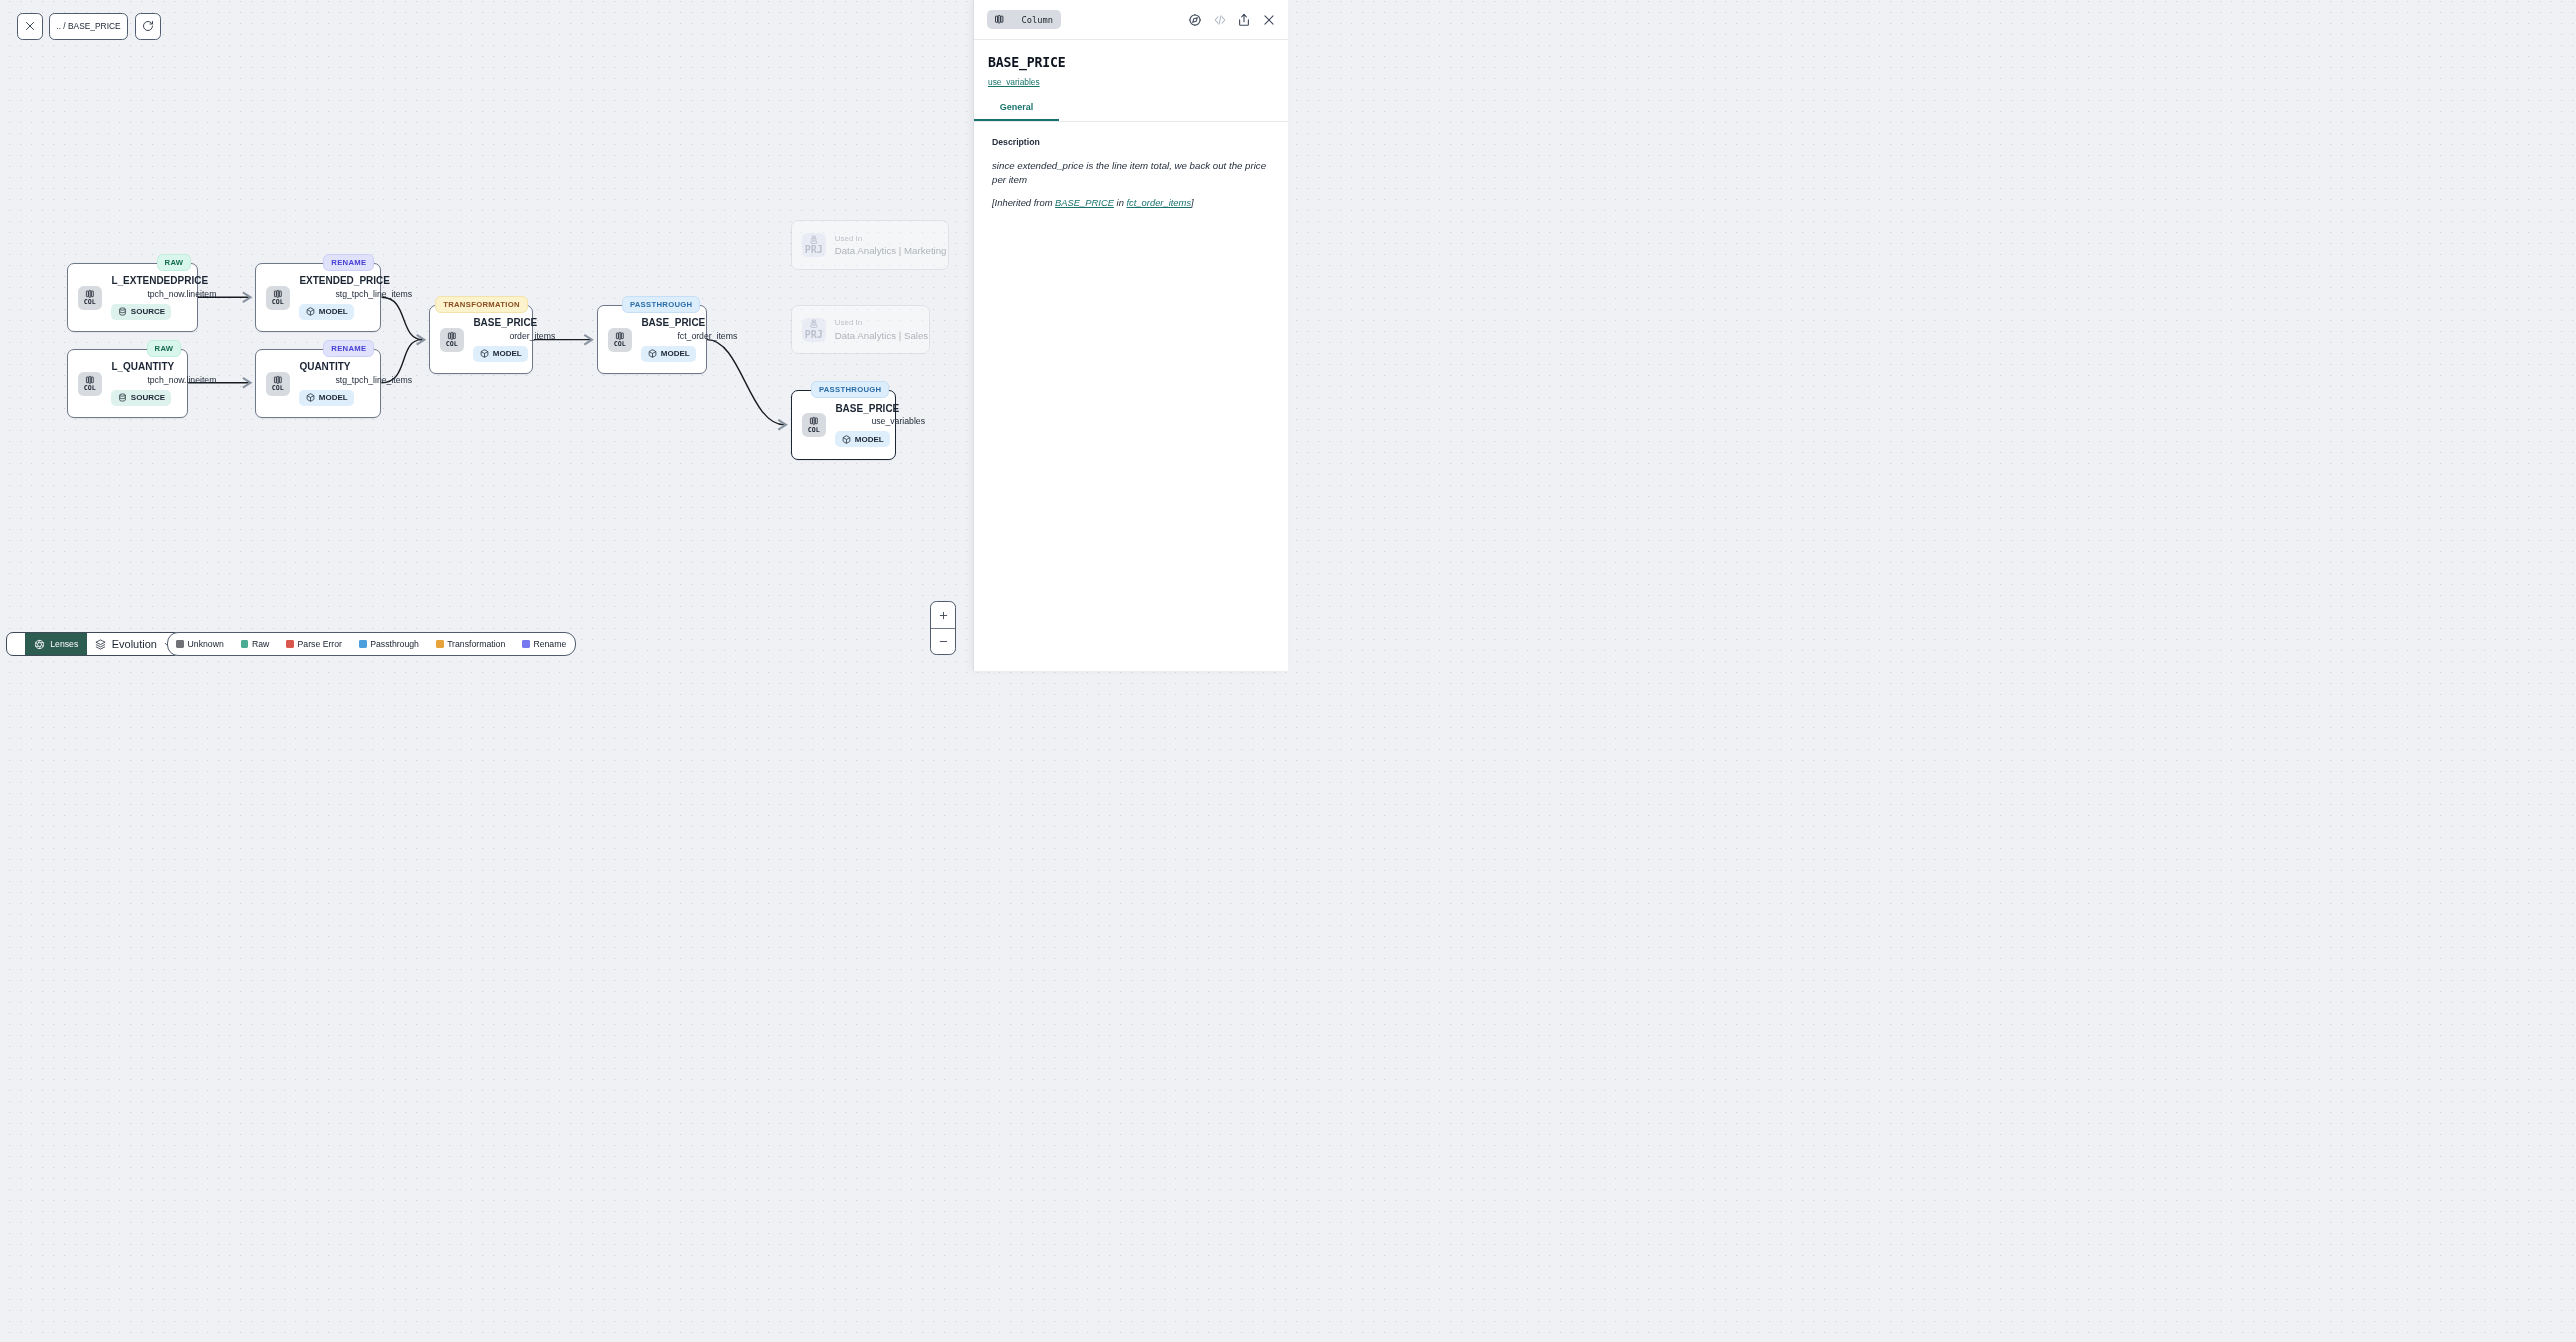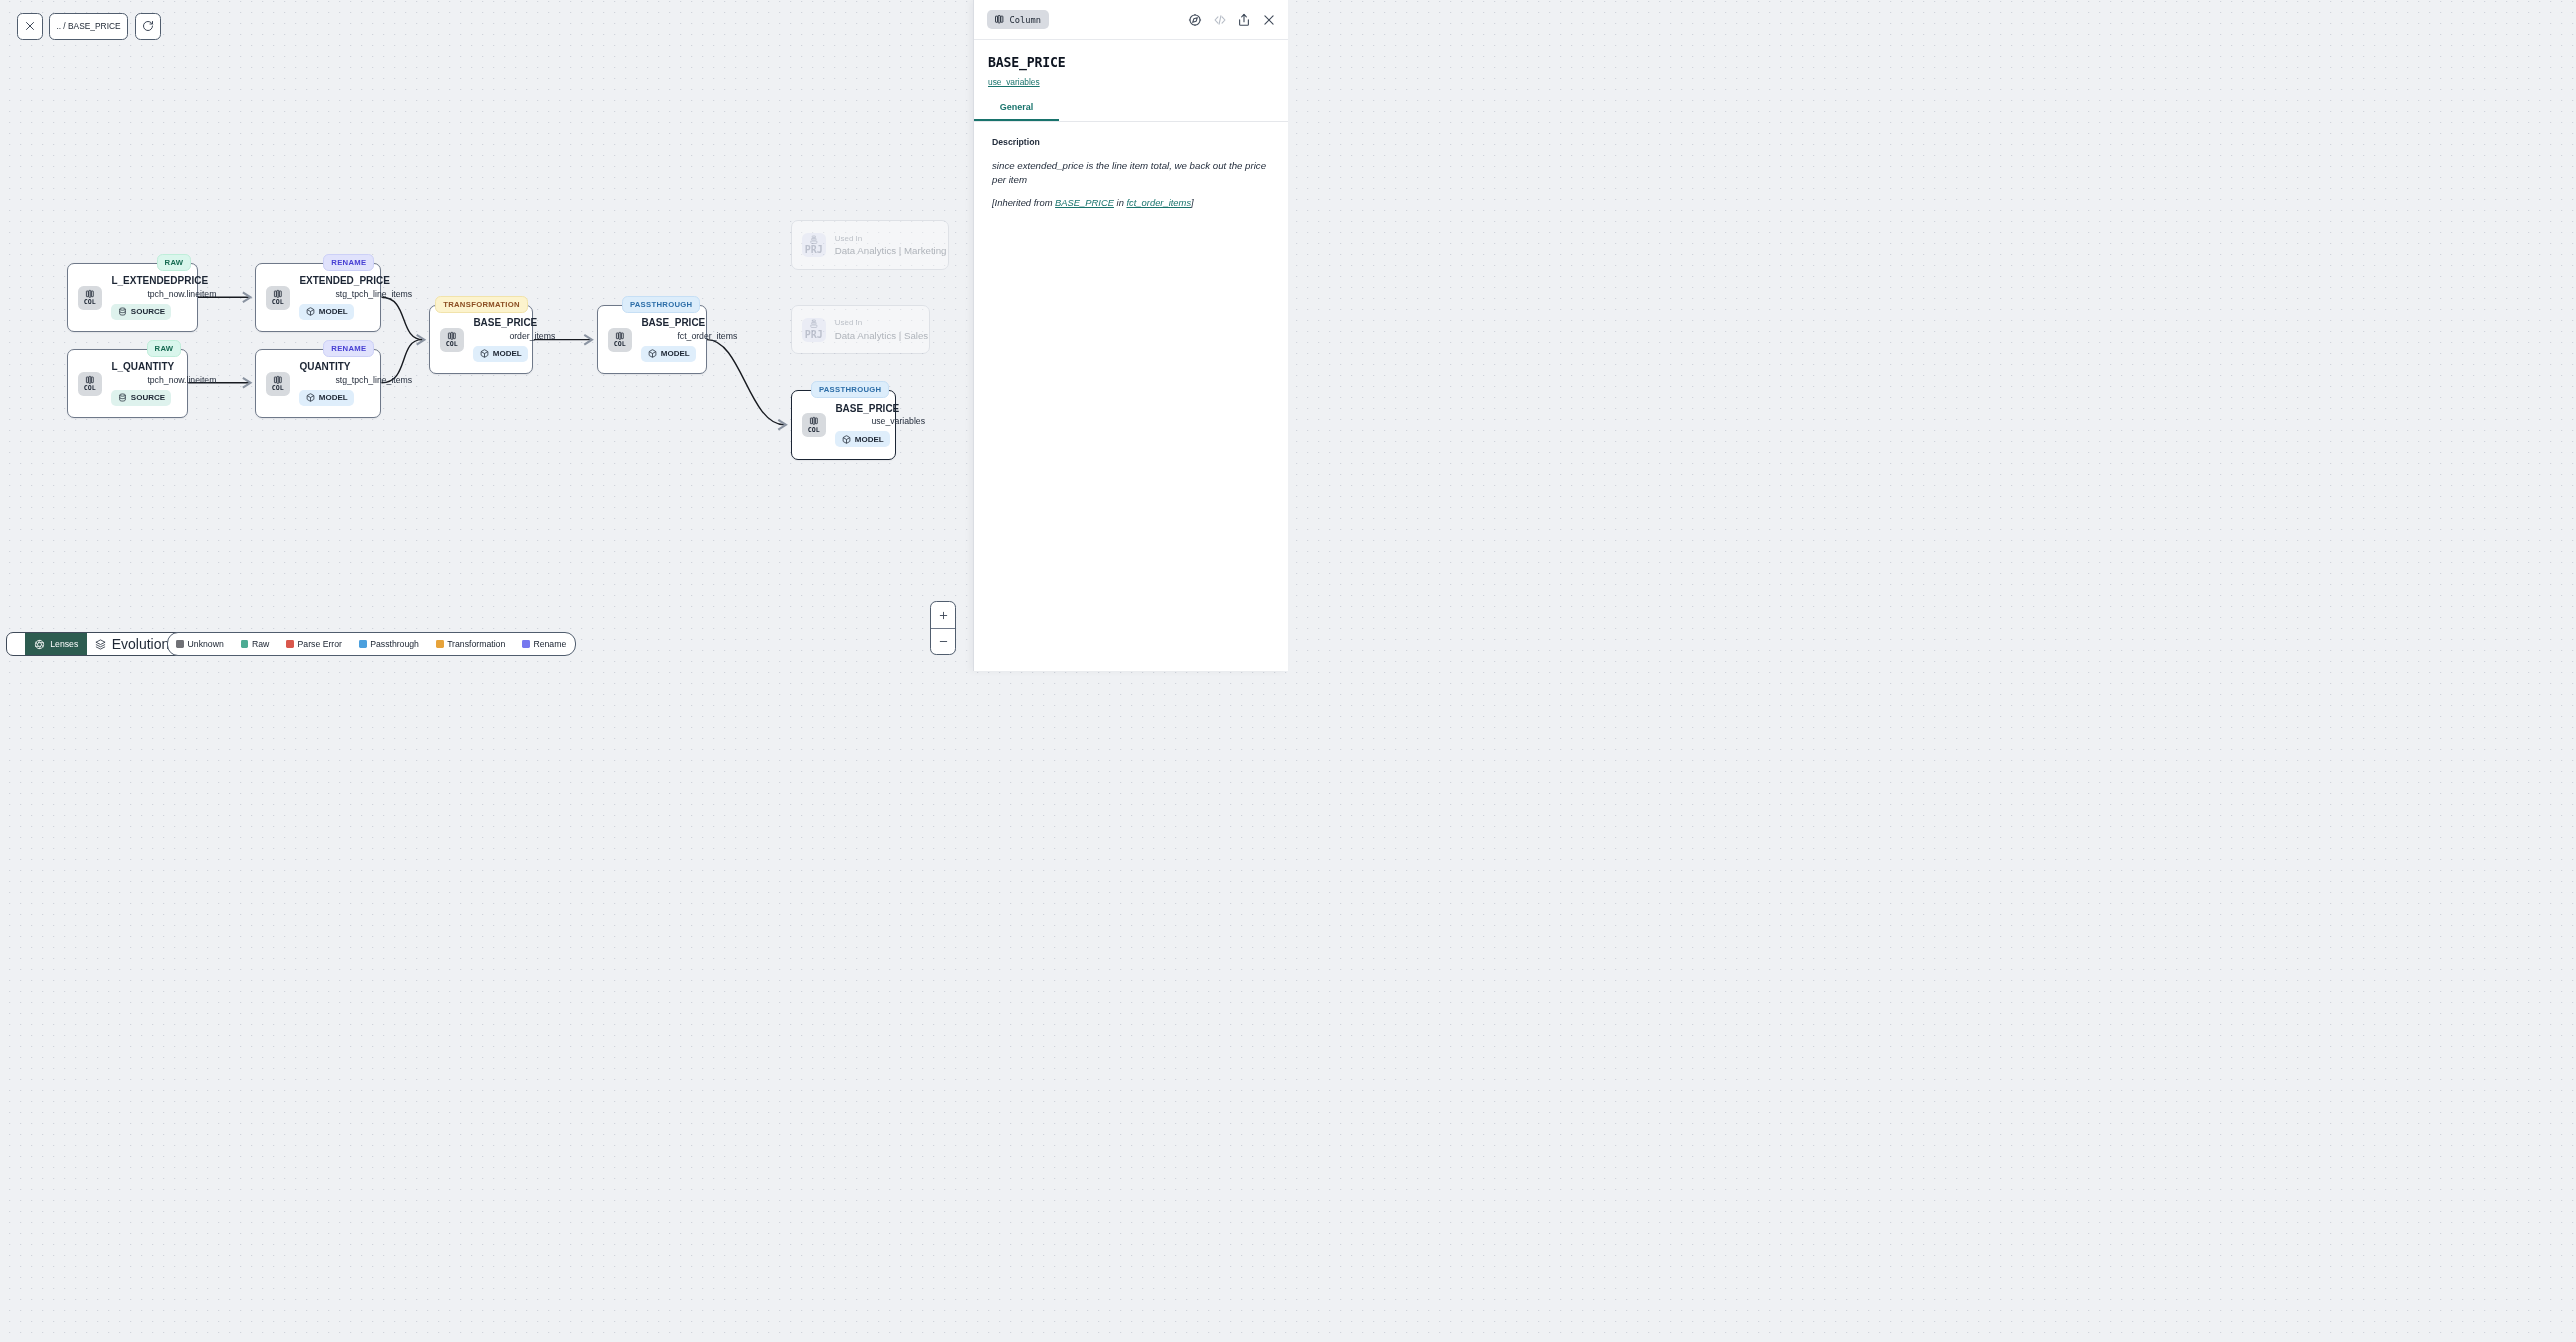--- a/index.html
+++ b/index.html
@@ -48,38 +48,38 @@
     display:flex; flex-direction:column; align-items:center; justify-content:center;
     font-family:"DejaVu Sans Mono",monospace; font-size:10px; font-weight:700; }
   .ghost-label { font-size:8px; color:#6a7280; }
   .ghost-title { font-size:9.7px; color:#454e5b; margin-top:2.1px; }
 
   
   .lenses-pill { position:absolute; left:6.3px; top:632px; height:24px; display:flex; align-items:stretch;
     border:1px solid #3f4a59; border-radius:7px; overflow:hidden; background:#fff; cursor:pointer;padding-left:18px; }
   .lenses-seg { background:#2d5c50; color:#fff; display:flex; align-items:center; gap:5.6px;
     padding:0 8.4px; font-size:8.7px; }
-  .evo-seg { display:flex; align-items:center; gap:5.6px; padding:0 8.4px; font-size:14px; color:#1e2735;text-align:right; }
+  .evo-seg { display:flex; align-items:center; gap:5.6px; padding:0 8.4px; font-size:11px; color:#1e2735;text-align:right; }
   .legend { position:absolute; left:167px; top:632px; height:24px; background:#fff;
     border:1px solid #505d6e; border-radius:11px; display:flex; align-items:center; gap:17px;
     padding:0 8.4px; font-size:8.7px; color:#161f2d; }
   .legend-item { display:flex; align-items:center; gap:3.5px; }
   .swatch { width:7.7px; height:7.7px; border-radius:1.4px; display:inline-block; }
   .zoomctl { position:absolute; left:930px; top:601px; width:26.4px; background:#fff;
     border:1px solid #505d6e; border-radius:6.3px; overflow:hidden; }
   .zoomctl .zbtn { height:26px; display:flex; align-items:center; justify-content:center;
     color:#3c4656; cursor:pointer; }
   .zoomctl .zbtn + .zbtn { border-top:0.7px solid #6e7889; }
 
   
   .panel { position:absolute; left:973px; top:0; width:315px; height:671px; background:#fff;
     border-left:0.7px solid #dadde3; box-shadow:-2.8px 0 7px rgba(20,28,40,.05); }
   .panel-header { height:40px; display:flex; align-items:center; justify-content:space-between;
     padding:0 12.5px 0 12.5px; border-bottom:0.7px solid #e7e9ed; }
-  .column-badge { display:flex; align-items:center; gap:5px; background:#d8dbe1; border-radius:4.9px;
+  .column-badge { display:flex; align-items:center; gap:17px; background:#d8dbe1; border-radius:4.9px;
     height:19.5px; padding:0 7.7px; font-family:"DejaVu Sans Mono",monospace; font-size:8.7px; color:#1a2330; }
   .hicons { display:flex; align-items:center; gap:10.4px; }
   .hicon { color:#3f4958; cursor:pointer; display:flex; }
   .hicon.disabled { color:#b6bcc6; cursor:default; }
   .panel-title { margin:15.3px 14px 0; font-family:"DejaVu Sans Mono",monospace; font-weight:700;
     font-size:13.2px; letter-spacing:-0.2px; color:#0d1420; }
   .panel-sublink { display:inline-block; margin:7px 14px 0; font-size:8.4px; color:#18736c;
     text-decoration:underline; cursor:pointer; }
   .tabs { margin-top:12.5px; border-bottom:0.7px solid #e5e7eb; }
   .tab { display:inline-block; width:85px; text-align:center; padding-bottom:7px; font-size:9px;

